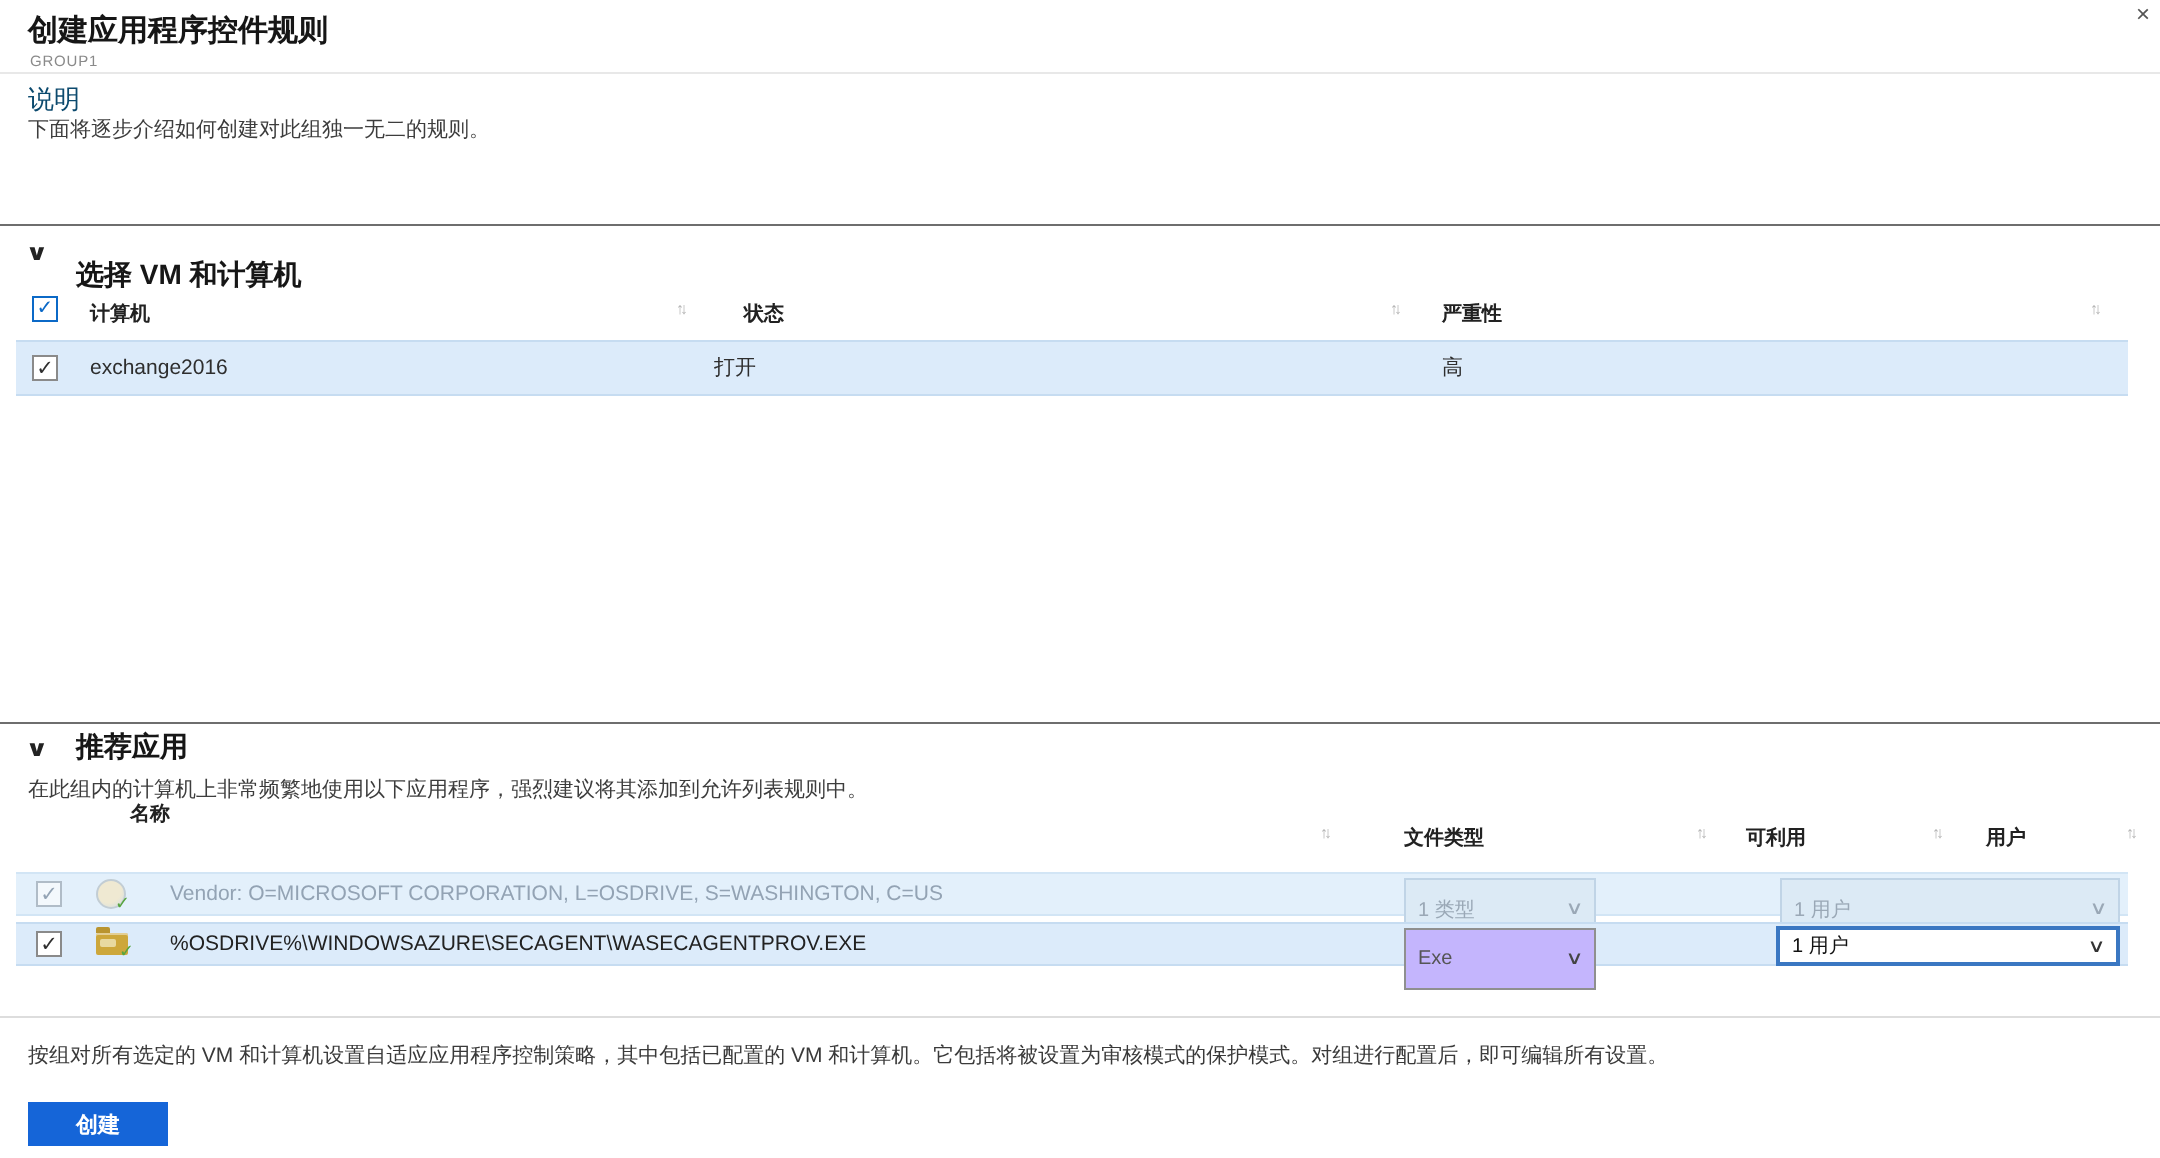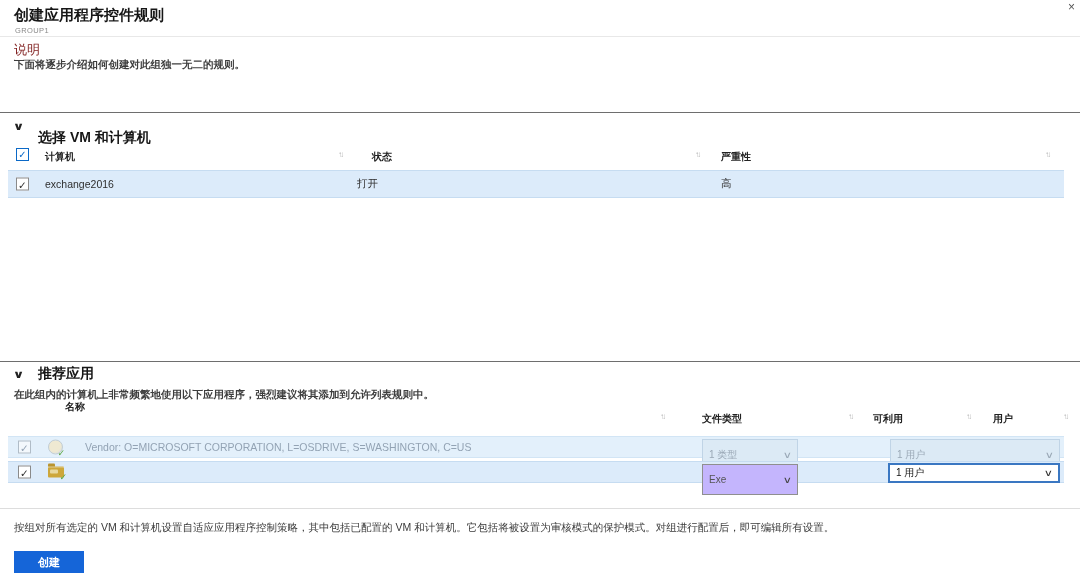--- a/index.html
+++ b/index.html
@@ -12,22 +12,22 @@
   .abs { position:absolute; }
 
   
   .page-title { left:14px; top:6px; font-size:15px; font-weight:bold; color:#161616; }
   .page-subtitle { left:15px; top:26px; font-size:7.5px; color:#8a8a8a; letter-spacing:.4px; }
   .close-x { left:1068px; top:1px; font-size:12px; color:#555; cursor:pointer; line-height:12px; }
 
   .divider { left:0; width:1080px; height:0; border-top:1px solid #e8e8e8; }
   .divider.dark { border-top:1px solid #6e6e6e; }
 
-  .intro-heading { left:14px; top:41px; font-size:13px; color:#7f1d1d; }
-  .intro-body { left:14px; top:58px; font-size:10.5px; color:#3d3d3d;font-weight:bold; }
+  .intro-heading { left:14px; top:41px; font-size:13px; color:#0c4a6e; }
+  .intro-body { left:14px; top:58px; font-size:10.5px; color:#3d3d3d; }
 
   
   .sec-chevron { font-size:11px; color:#222; font-weight:bold; transform:scaleX(1.3); }
   .sec-title { font-size:14px; font-weight:bold; color:#161616; }
 
   
   .hcell { font-size:10px; font-weight:bold; color:#222; }
   .sort-ic { font-size:8px; color:#b5b5b5; letter-spacing:-2px; }
 
   
@@ -143,20 +143,21 @@
   </div>
 
   <div class="abs trow" style="top:461px; height:22px;">
     <div class="cb cell" style="left:10px;">
       <span>✓</span>
     </div>
     <div class="folder-ic cell" style="left:40px;">
       <span class="slot"></span>
       <span class="mini-check">✓</span>
     </div>
+    <div class="cell" style="left:77px; color:#222;">%OSDRIVE%\WINDOWSAZURE\SECAGENT\WASECAGENTPROV.EXE</div>
     <div class="dd gray" style="left:694px; top:2px; width:96px;">
       <span>Exe</span>
       <span class="chev">∨</span>
     </div>
     <div class="dd active" style="left:880px; top:1px; width:172px;">
       <span>1 用户</span>
       <span class="chev">∨</span>
     </div>
   </div>
 

